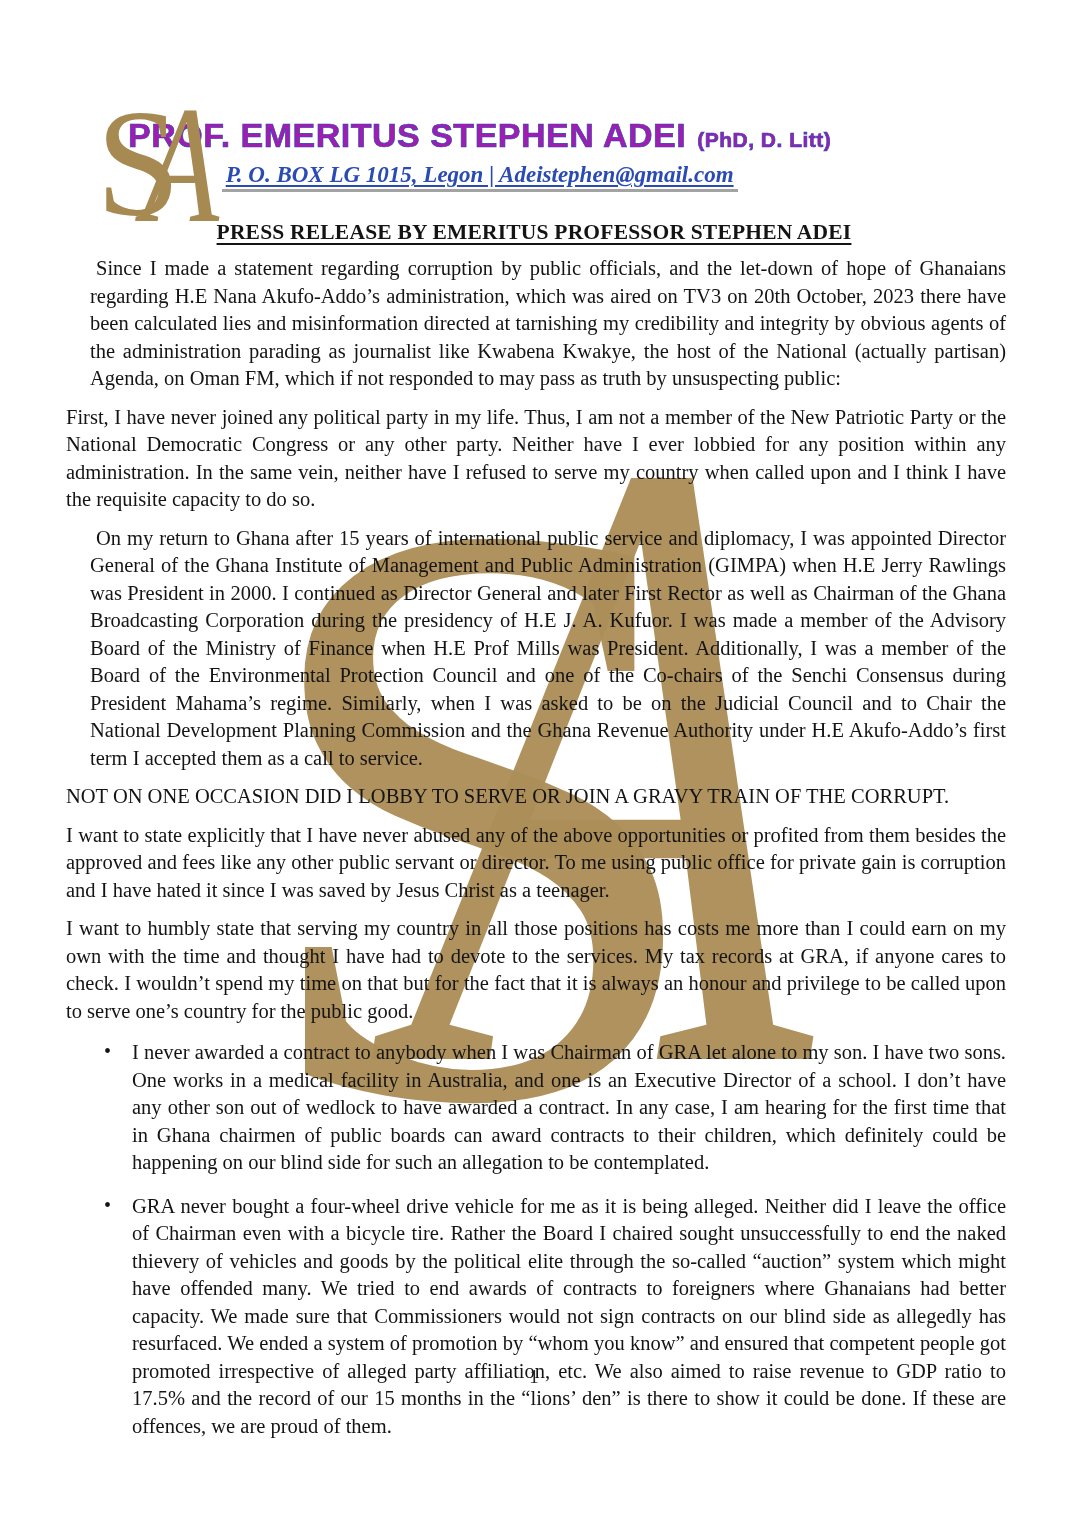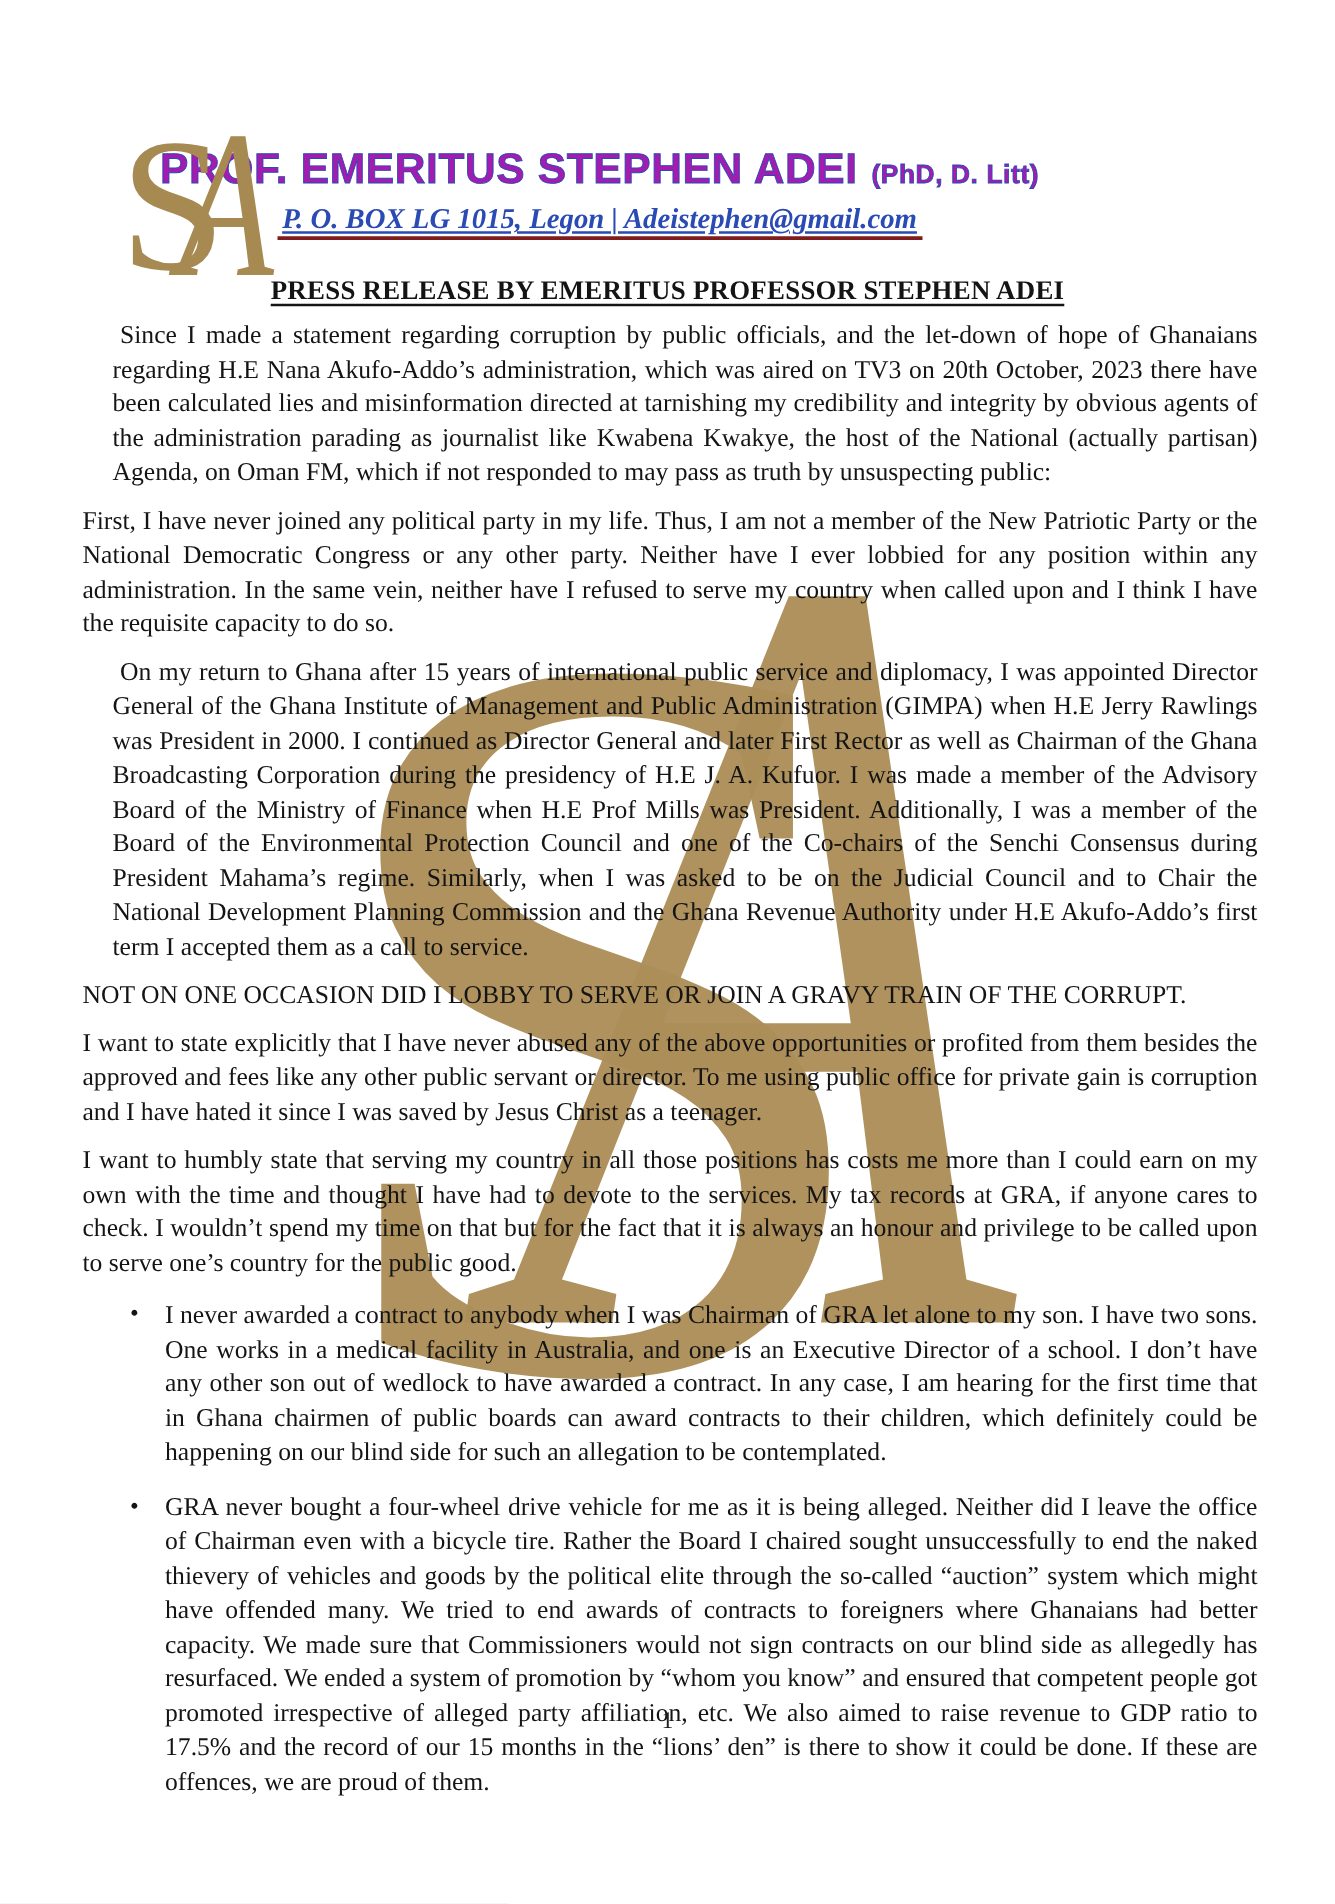--- a/index.html
+++ b/index.html
@@ -34,21 +34,21 @@
   .head-block{margin-left:128px;width:fit-content;text-align:center;}
   .name-line{
     font-family:"Liberation Sans",sans-serif;
     font-weight:700;color:#a21caf;white-space:nowrap;
     -webkit-text-stroke:.7px #2a4ab4;
     letter-spacing:.5px;
   }
   .name{font-size:34px;}
   .credentials{font-size:21px;margin-left:6px;}
   .contact-wrap{display:inline-block;margin-top:7px;
-    border-bottom:3px solid #7f1d1d;padding:0 4px 1px 4px;}
+    border-bottom:3px solid #a3a3a3;padding:0 4px 1px 4px;}
   .contact{
     font-family:"Liberation Serif",serif;
     font-weight:700;font-style:italic;
     font-size:23px;color:#2a4ab4;
     text-decoration:underline;
     text-underline-offset:3px;
   }
   
   .doc-title{
     margin:28px 0 10px 0;

